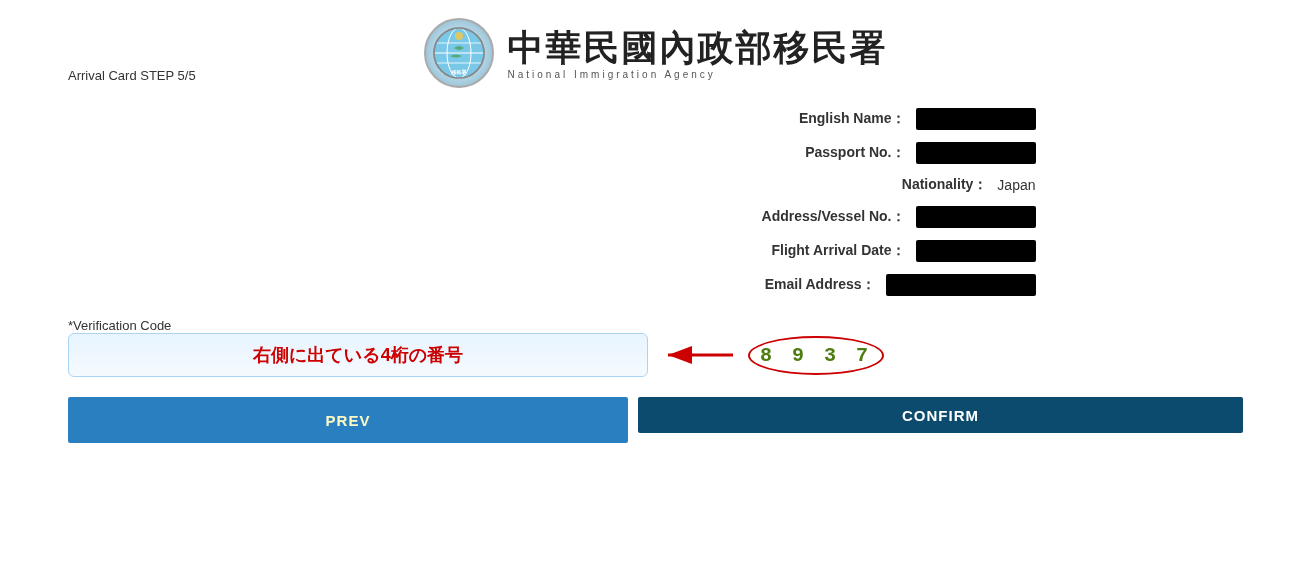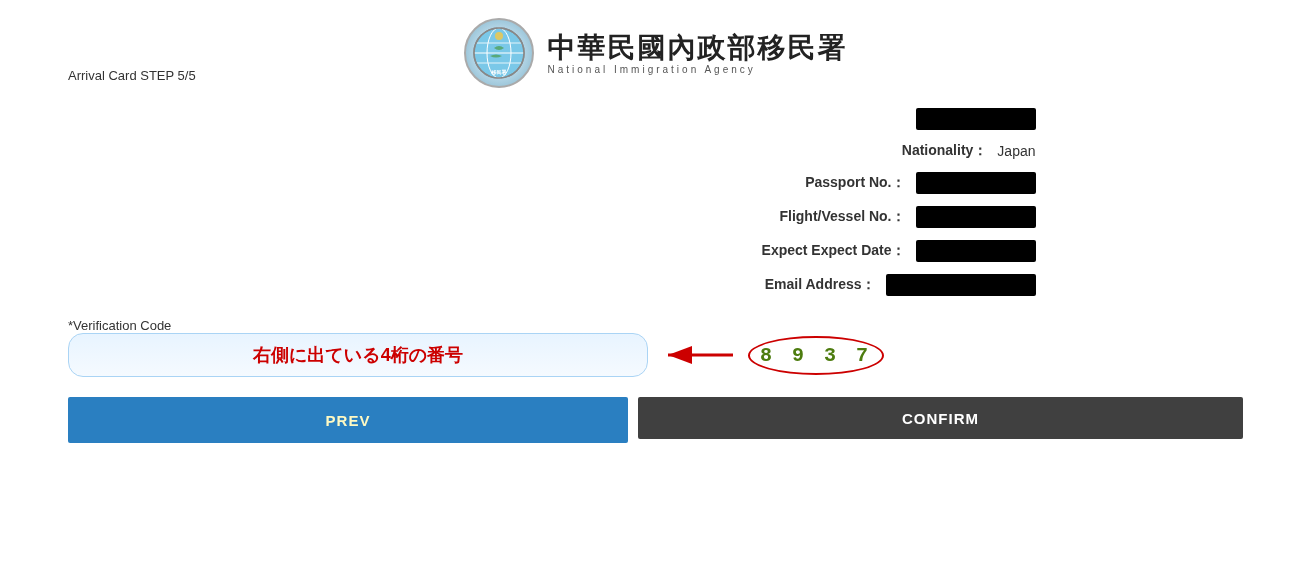--- a/index.html
+++ b/index.html
@@ -38,21 +38,21 @@
     .logo-globe {
       width: 54px;
       height: 54px;
     }
     .header-text {
       display: flex;
       flex-direction: column;
       align-items: flex-start;
     }
     .header-title {
-      font-size: 28px;
+      font-size: 36px;
       font-weight: bold;
       color: #222;
       letter-spacing: 2px;
       line-height: 1.2;
     }
     .header-subtitle {
       font-size: 10px;
       color: #555;
       letter-spacing: 3px;
     }
@@ -108,21 +108,21 @@
       align-items: center;
       gap: 10px;
       margin-bottom: 20px;
     }
     .verification-input-container {
       position: relative;
       flex: 1;
       max-width: 580px;
       height: 44px;
       border: 1px solid #aad4f5;
-      border-radius: 15px;
+      border-radius: 6px;
       background: linear-gradient(to bottom, #e8f4ff, #f5faff);
       display: flex;
       align-items: center;
       overflow: hidden;
     }
     .verification-input-text {
       color: #cc0000;
       font-size: 18px;
       font-weight: bold;
       padding: 0 14px;
@@ -157,22 +157,22 @@
       color: #fef9c3;
       border: none;
       font-size: 15px;
       font-weight: bold;
       letter-spacing: 1px;
       cursor: pointer;
       border-radius: 2px;
     }
     .btn-confirm {
       flex: 1;
-      height: 42px;
-      background: #404040;
+      height: 36px;
+      background: #0c4a6e;
       color: #fff;
       border: none;
       font-size: 15px;
       font-weight: bold;
       letter-spacing: 1px;
       cursor: pointer;
       border-radius: 2px;
     }
   </style>
 </head>
@@ -200,40 +200,41 @@
       <span class="header-subtitle">National Immigration Agency</span>
     </div>
   </div>
 
   <div class="step-label">Arrival Card STEP 5/5</div>
 
   <div class="main-content">
     <div class="form-section">
 
       <div class="form-row">
+        <span class="form-label">English Name：</span>
+        <span class="redacted-box redacted-medium"></span>
+      </div>
+
+      <div class="form-row">
+        <span class="form-label">Passport No.：</span>
         <span class="redacted-box redacted-medium"></span>
       </div>
 
       <div class="form-row">
         <span class="form-label">Nationality：</span>
         <span class="form-value">Japan</span>
       </div>
 
       <div class="form-row">
-        <span class="form-label">Passport No.：</span>
-        <span class="redacted-box redacted-medium"></span>
-      </div>
-
-      <div class="form-row">
-        <span class="form-label">Flight/Vessel No.：</span>
-        <span class="redacted-box redacted-medium"></span>
-      </div>
-
-      <div class="form-row">
-        <span class="form-label">Expect Expect Date：</span>
+        <span class="form-label">Address/Vessel No.：</span>
+        <span class="redacted-box redacted-medium"></span>
+      </div>
+
+      <div class="form-row">
+        <span class="form-label">Flight Arrival Date：</span>
         <span class="redacted-box redacted-medium"></span>
       </div>
 
       <div class="form-row">
         <span class="form-label">Email Address：</span>
         <span class="redacted-box redacted-email"></span>
       </div>
 
     </div>
   </div>

